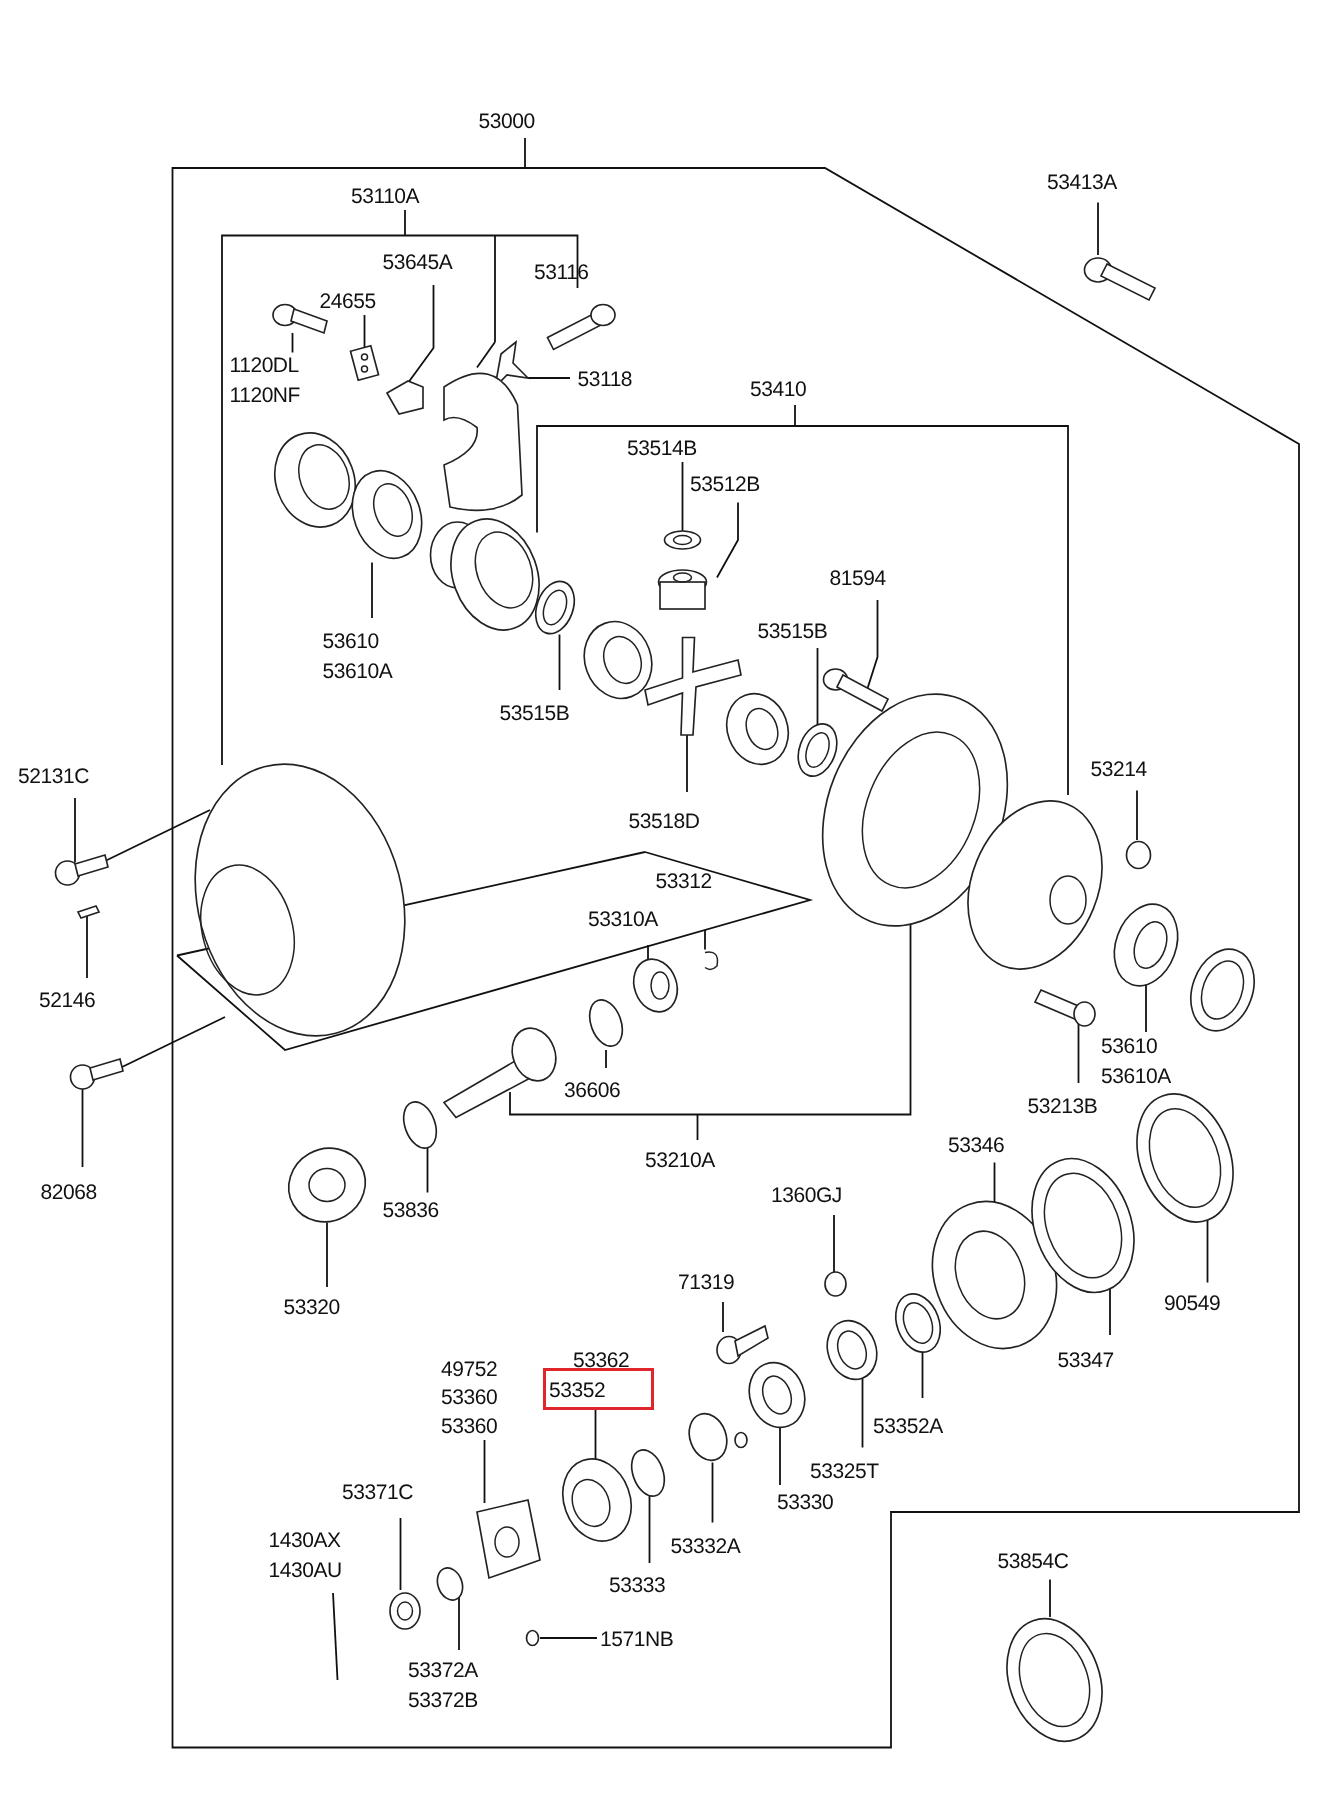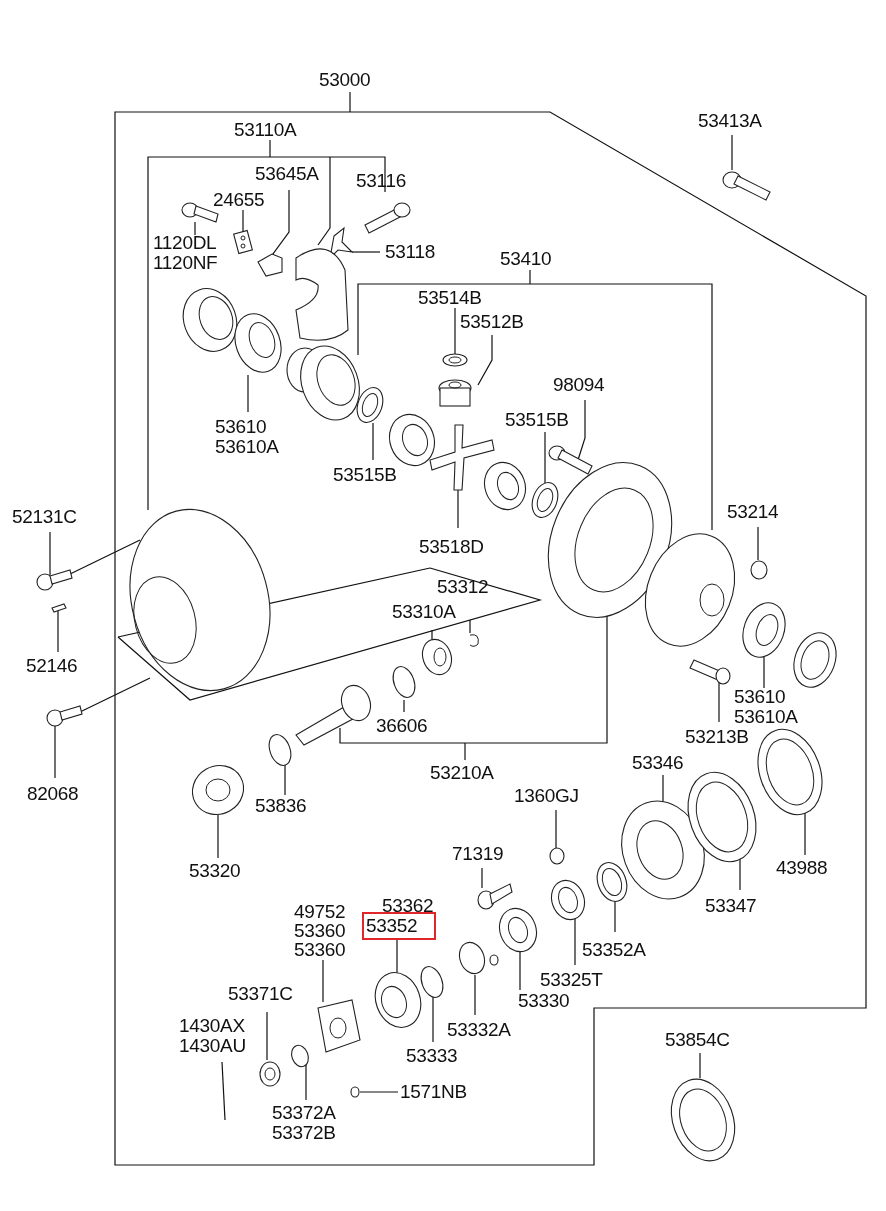--- a/index.html
+++ b/index.html
@@ -1,18 +1,18 @@
 <!DOCTYPE html>
 <html><head>
 <meta charset="utf-8">
 <style>
   html,body{margin:0;padding:0;background:#fff;}
   body{width:886px;height:1211px;position:relative;overflow:hidden;font-family:"Liberation Sans",sans-serif;}
   #diagram{position:absolute;left:0;top:0;width:886px;height:1211px;}
-  .lbl{position:absolute;font-family:"Liberation Sans",sans-serif;font-size:19px;color:#111;line-height:20px;white-space:nowrap;letter-spacing:-0.3px;}
+  .lbl{position:absolute;font-family:"Liberation Sans",sans-serif;font-size:14px;color:#111;line-height:20px;white-space:nowrap;letter-spacing:-0.3px;}
   .hl{position:absolute;border:2px solid #e0262b;}
   svg .ln{stroke:#111;stroke-width:1.2;fill:none;}
   svg .pt{stroke:#222;stroke-width:1.1;fill:#fff;}
   svg .pt2{stroke:#222;stroke-width:1;fill:none;}
 </style>
 </head>
 <body>
 
 <svg id="diagram" viewBox="0 0 886 1211" xmlns="http://www.w3.org/2000/svg">
 
@@ -285,21 +285,21 @@
 <div class="lbl" style="left:255px;top:164px">53645A</div>
 <div class="lbl" style="left:356px;top:171px">53116</div>
 <div class="lbl" style="left:213px;top:190px">24655</div>
 <div class="lbl" style="left:153px;top:233px">1120DL</div>
 <div class="lbl" style="left:153px;top:253px">1120NF</div>
 <div class="lbl" style="left:385px;top:242px">53118</div>
 <div class="lbl" style="left:698px;top:111px">53413A</div>
 <div class="lbl" style="left:500px;top:249px">53410</div>
 <div class="lbl" style="left:418px;top:288px">53514B</div>
 <div class="lbl" style="left:460px;top:312px">53512B</div>
-<div class="lbl" style="left:553px;top:375px">98094</div>
+<div class="lbl" style="left:553px;top:375px">81594</div>
 <div class="lbl" style="left:215px;top:417px">53610</div>
 <div class="lbl" style="left:215px;top:437px">53610A</div>
 <div class="lbl" style="left:505px;top:410px">53515B</div>
 <div class="lbl" style="left:333px;top:465px">53515B</div>
 <div class="lbl" style="left:12px;top:507px">52131C</div>
 <div class="lbl" style="left:419px;top:537px">53518D</div>
 <div class="lbl" style="left:727px;top:502px">53214</div>
 <div class="lbl" style="left:437px;top:577px">53312</div>
 <div class="lbl" style="left:392px;top:602px">53310A</div>
 <div class="lbl" style="left:26px;top:656px">52146</div>
@@ -307,21 +307,21 @@
 <div class="lbl" style="left:734px;top:707px">53610A</div>
 <div class="lbl" style="left:376px;top:716px">36606</div>
 <div class="lbl" style="left:685px;top:727px">53213B</div>
 <div class="lbl" style="left:27px;top:784px">82068</div>
 <div class="lbl" style="left:430px;top:763px">53210A</div>
 <div class="lbl" style="left:632px;top:753px">53346</div>
 <div class="lbl" style="left:255px;top:796px">53836</div>
 <div class="lbl" style="left:514px;top:786px">1360GJ</div>
 <div class="lbl" style="left:452px;top:844px">71319</div>
 <div class="lbl" style="left:189px;top:861px">53320</div>
-<div class="lbl" style="left:776px;top:858px">43988</div>
+<div class="lbl" style="left:776px;top:858px">90549</div>
 <div class="lbl" style="left:294px;top:902px">49752</div>
 <div class="lbl" style="left:294px;top:921px">53360</div>
 <div class="lbl" style="left:294px;top:940px">53360</div>
 <div class="lbl" style="left:382px;top:896px">53362</div>
 <div class="hl" style="left: 362px; top: 912px; width: 70px; height: 24px; border-color: rgb(224, 38, 43);"></div>
 <div class="lbl" style="left:366px;top:916px">53352</div>
 <div class="lbl" style="left:705px;top:896px">53347</div>
 <div class="lbl" style="left:582px;top:940px">53352A</div>
 <div class="lbl" style="left:540px;top:970px">53325T</div>
 <div class="lbl" style="left:228px;top:984px">53371C</div>

